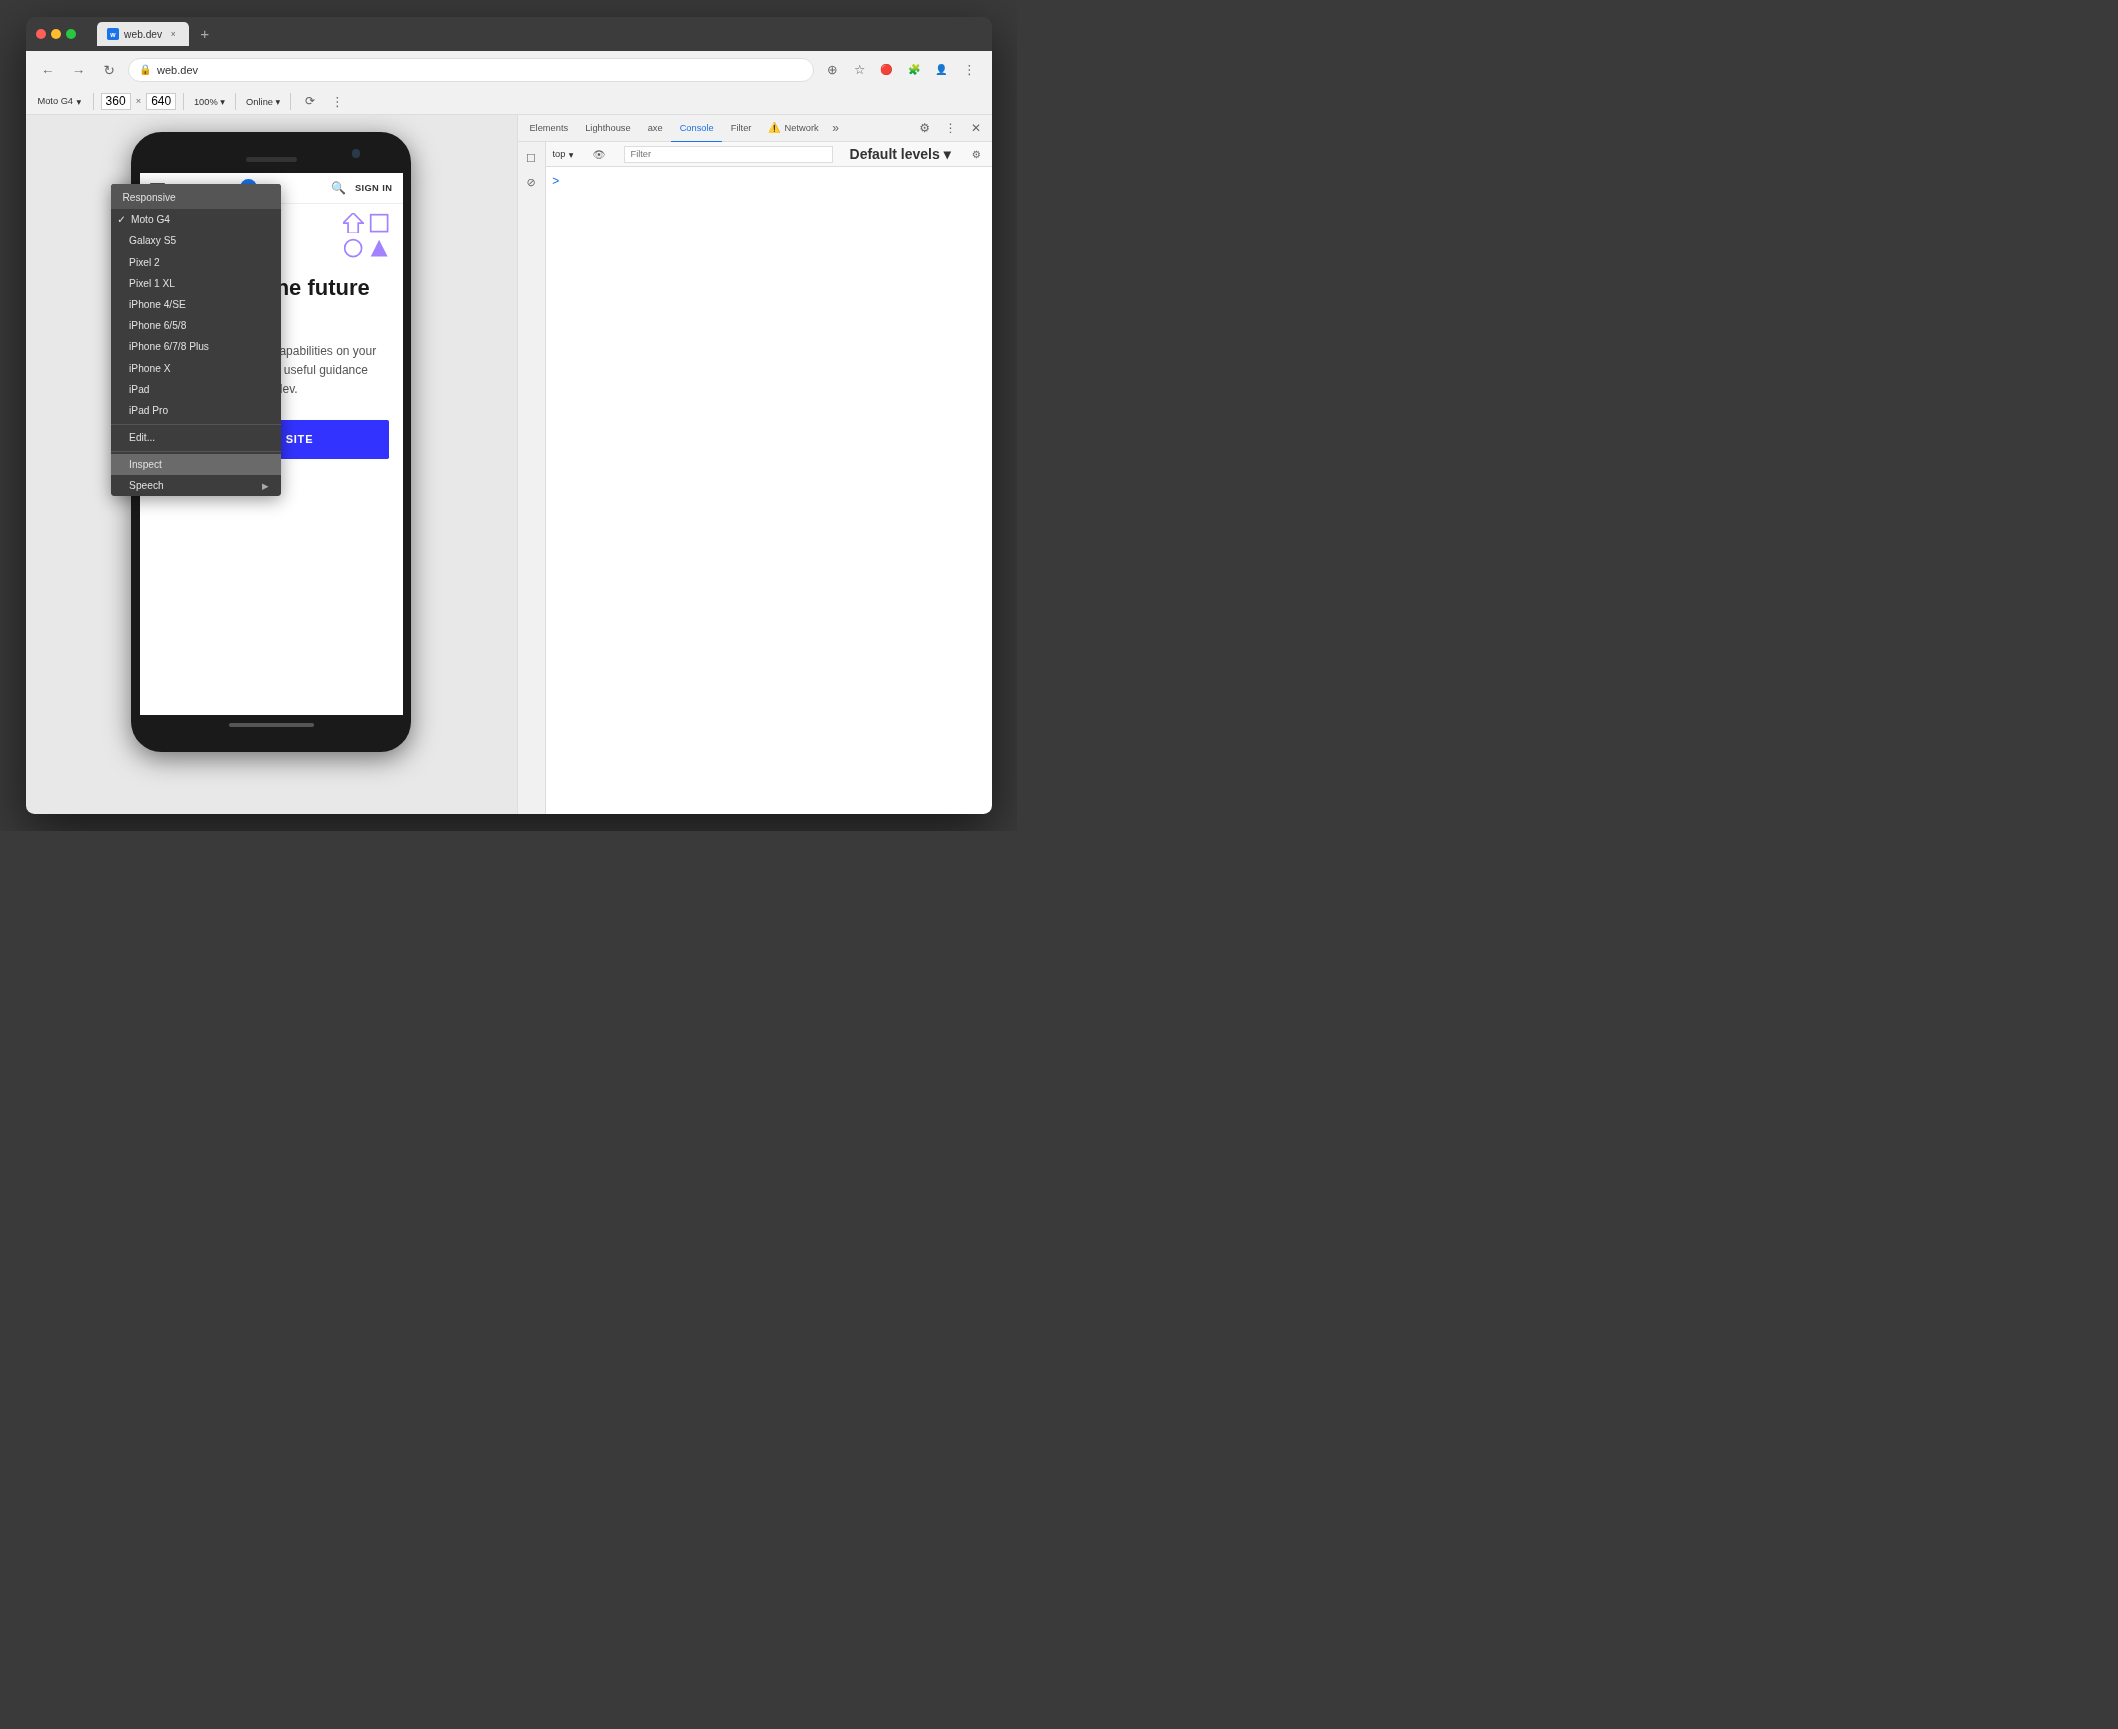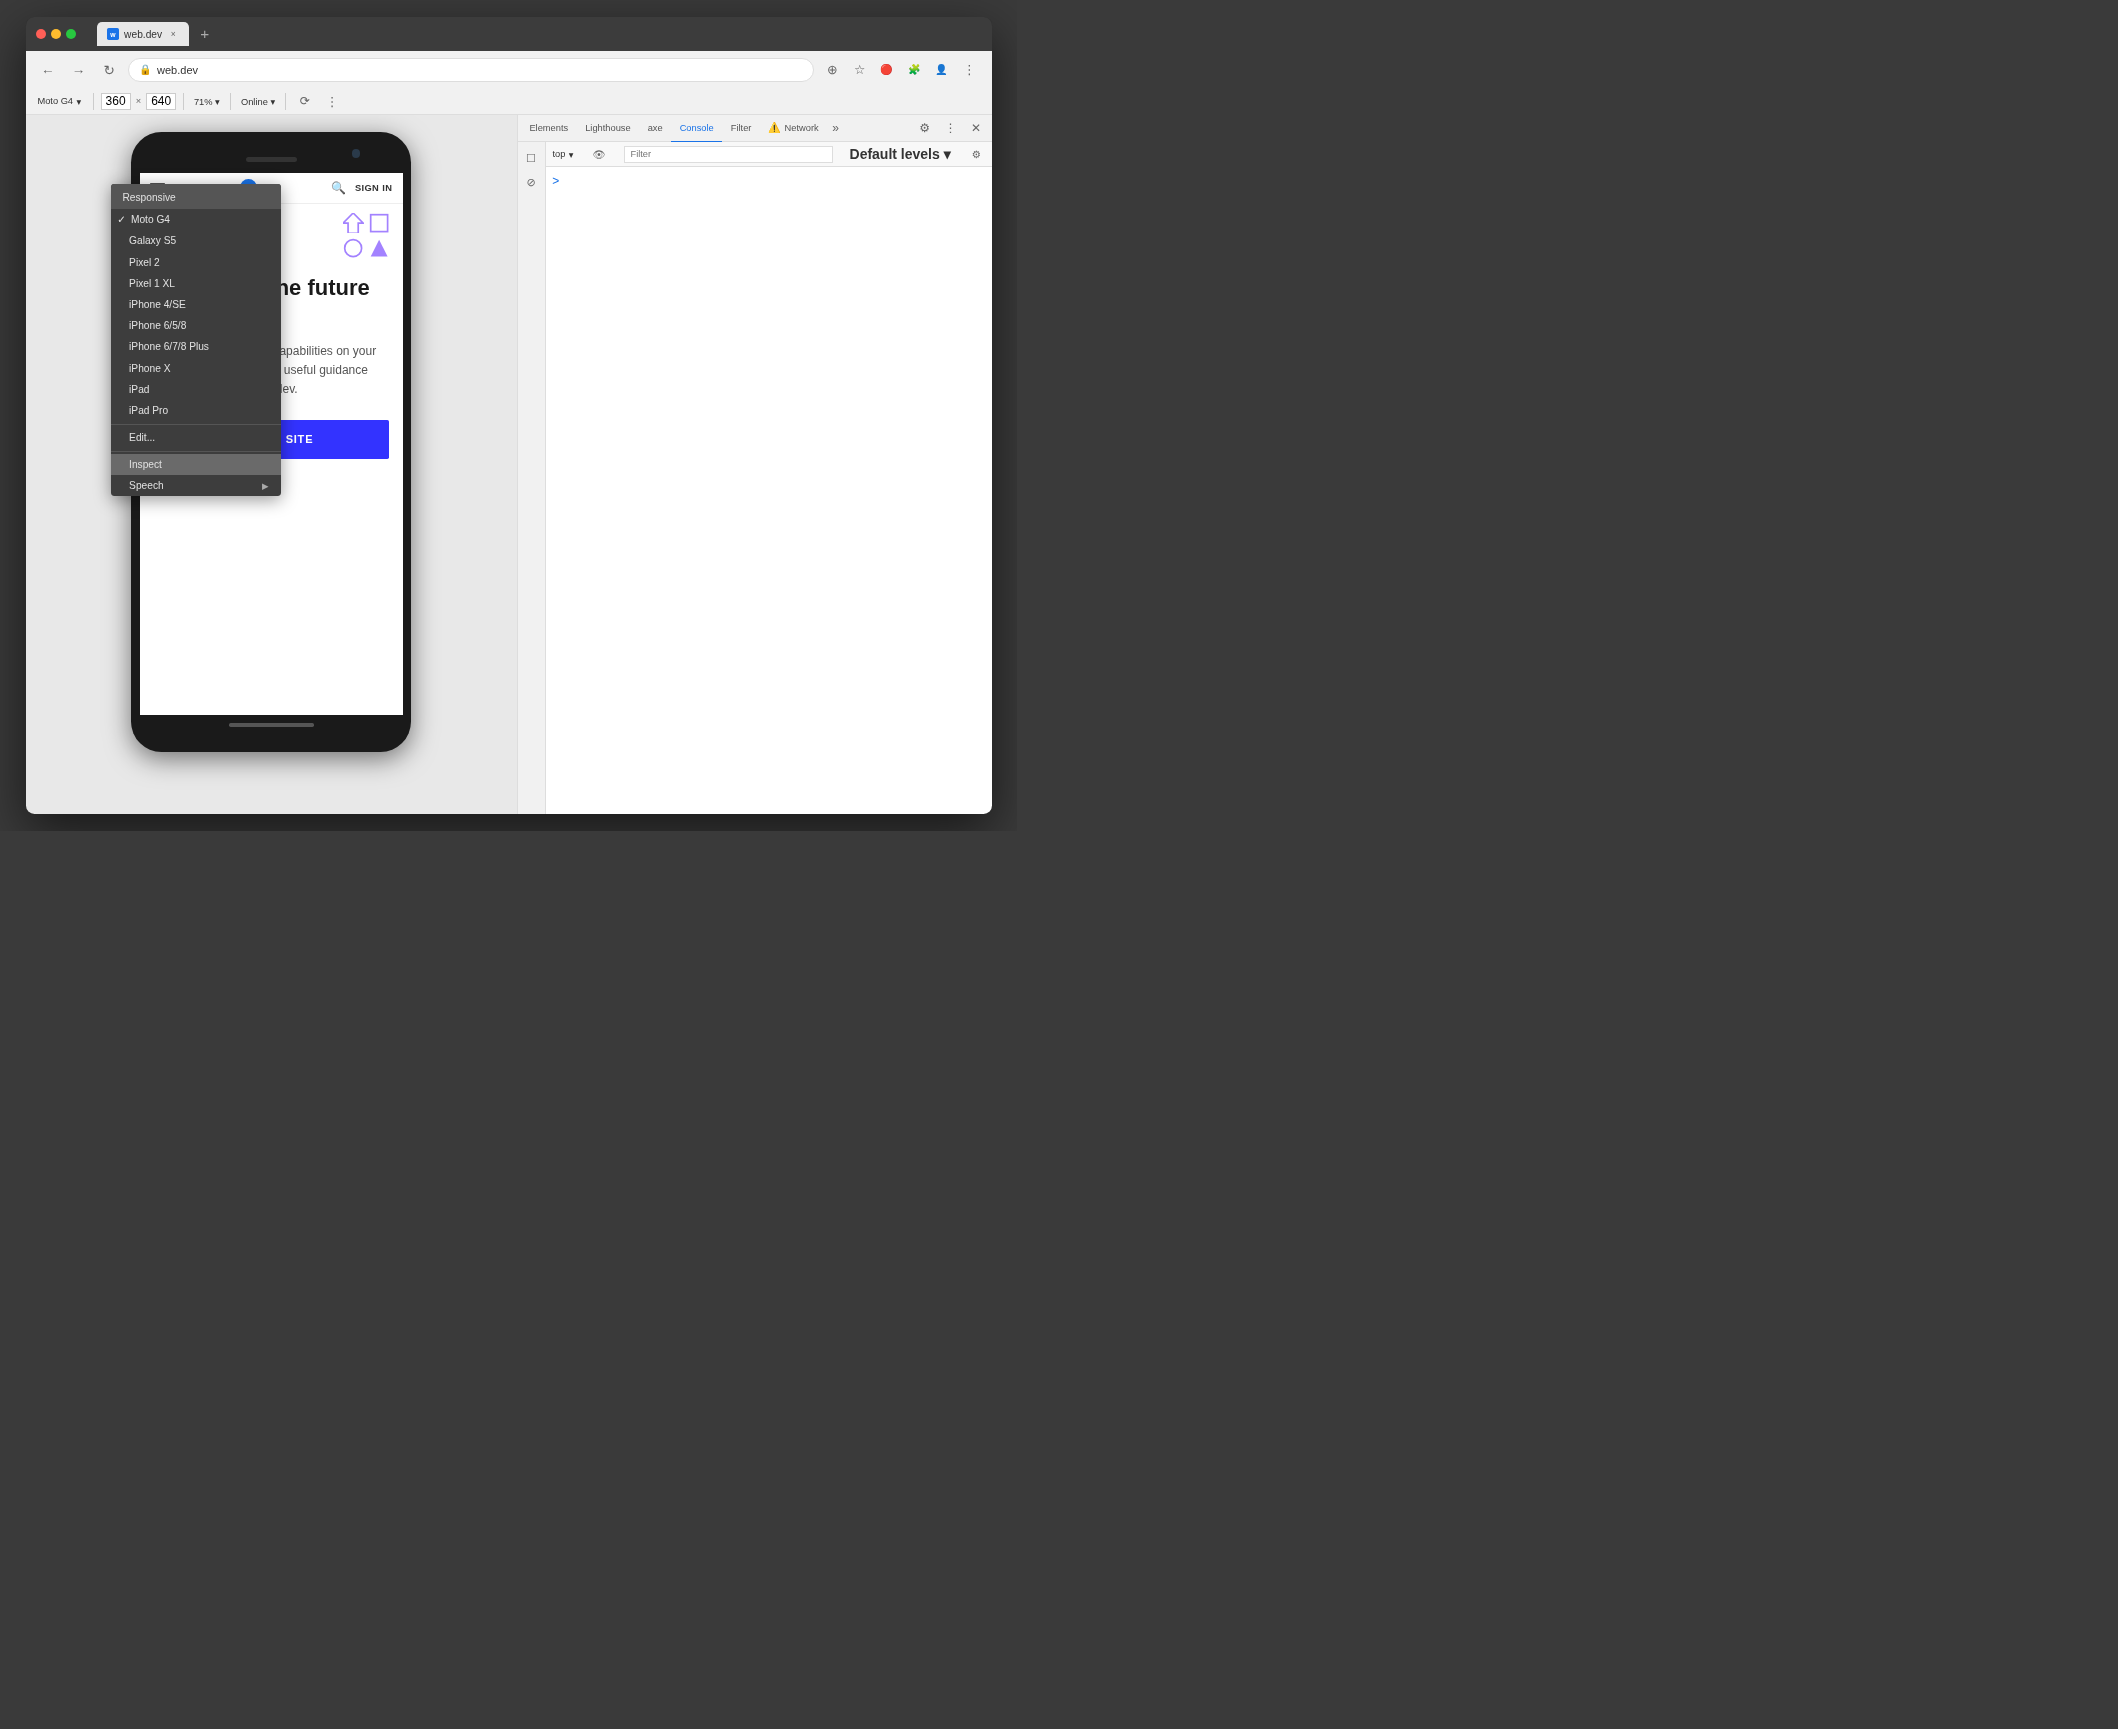--- a/index.html
+++ b/index.html
@@ -558,21 +558,21 @@
     <div class="device-select">
       <span>Moto G4</span>
       <span>▾</span>
     </div>
     <div class="toolbar-sep"></div>
     <input class="dim-input" type="text" value="360" style="">
     <span class="dim-x">×</span>
     <input class="dim-input" type="text" value="640" style="">
     <div class="toolbar-sep"></div>
     <div class="zoom-select">
-      <span>71%</span>
+      <span>100%</span>
       <span>▾</span>
     </div>
     <div class="toolbar-sep"></div>
     <div class="online-select">
       <span>Online</span>
       <span>▾</span>
     </div>
     <div class="toolbar-sep"></div>
     <div class="addr-icon" style="font-size:12px;">⟳</div>
     <div class="addr-icon">⋮</div>

